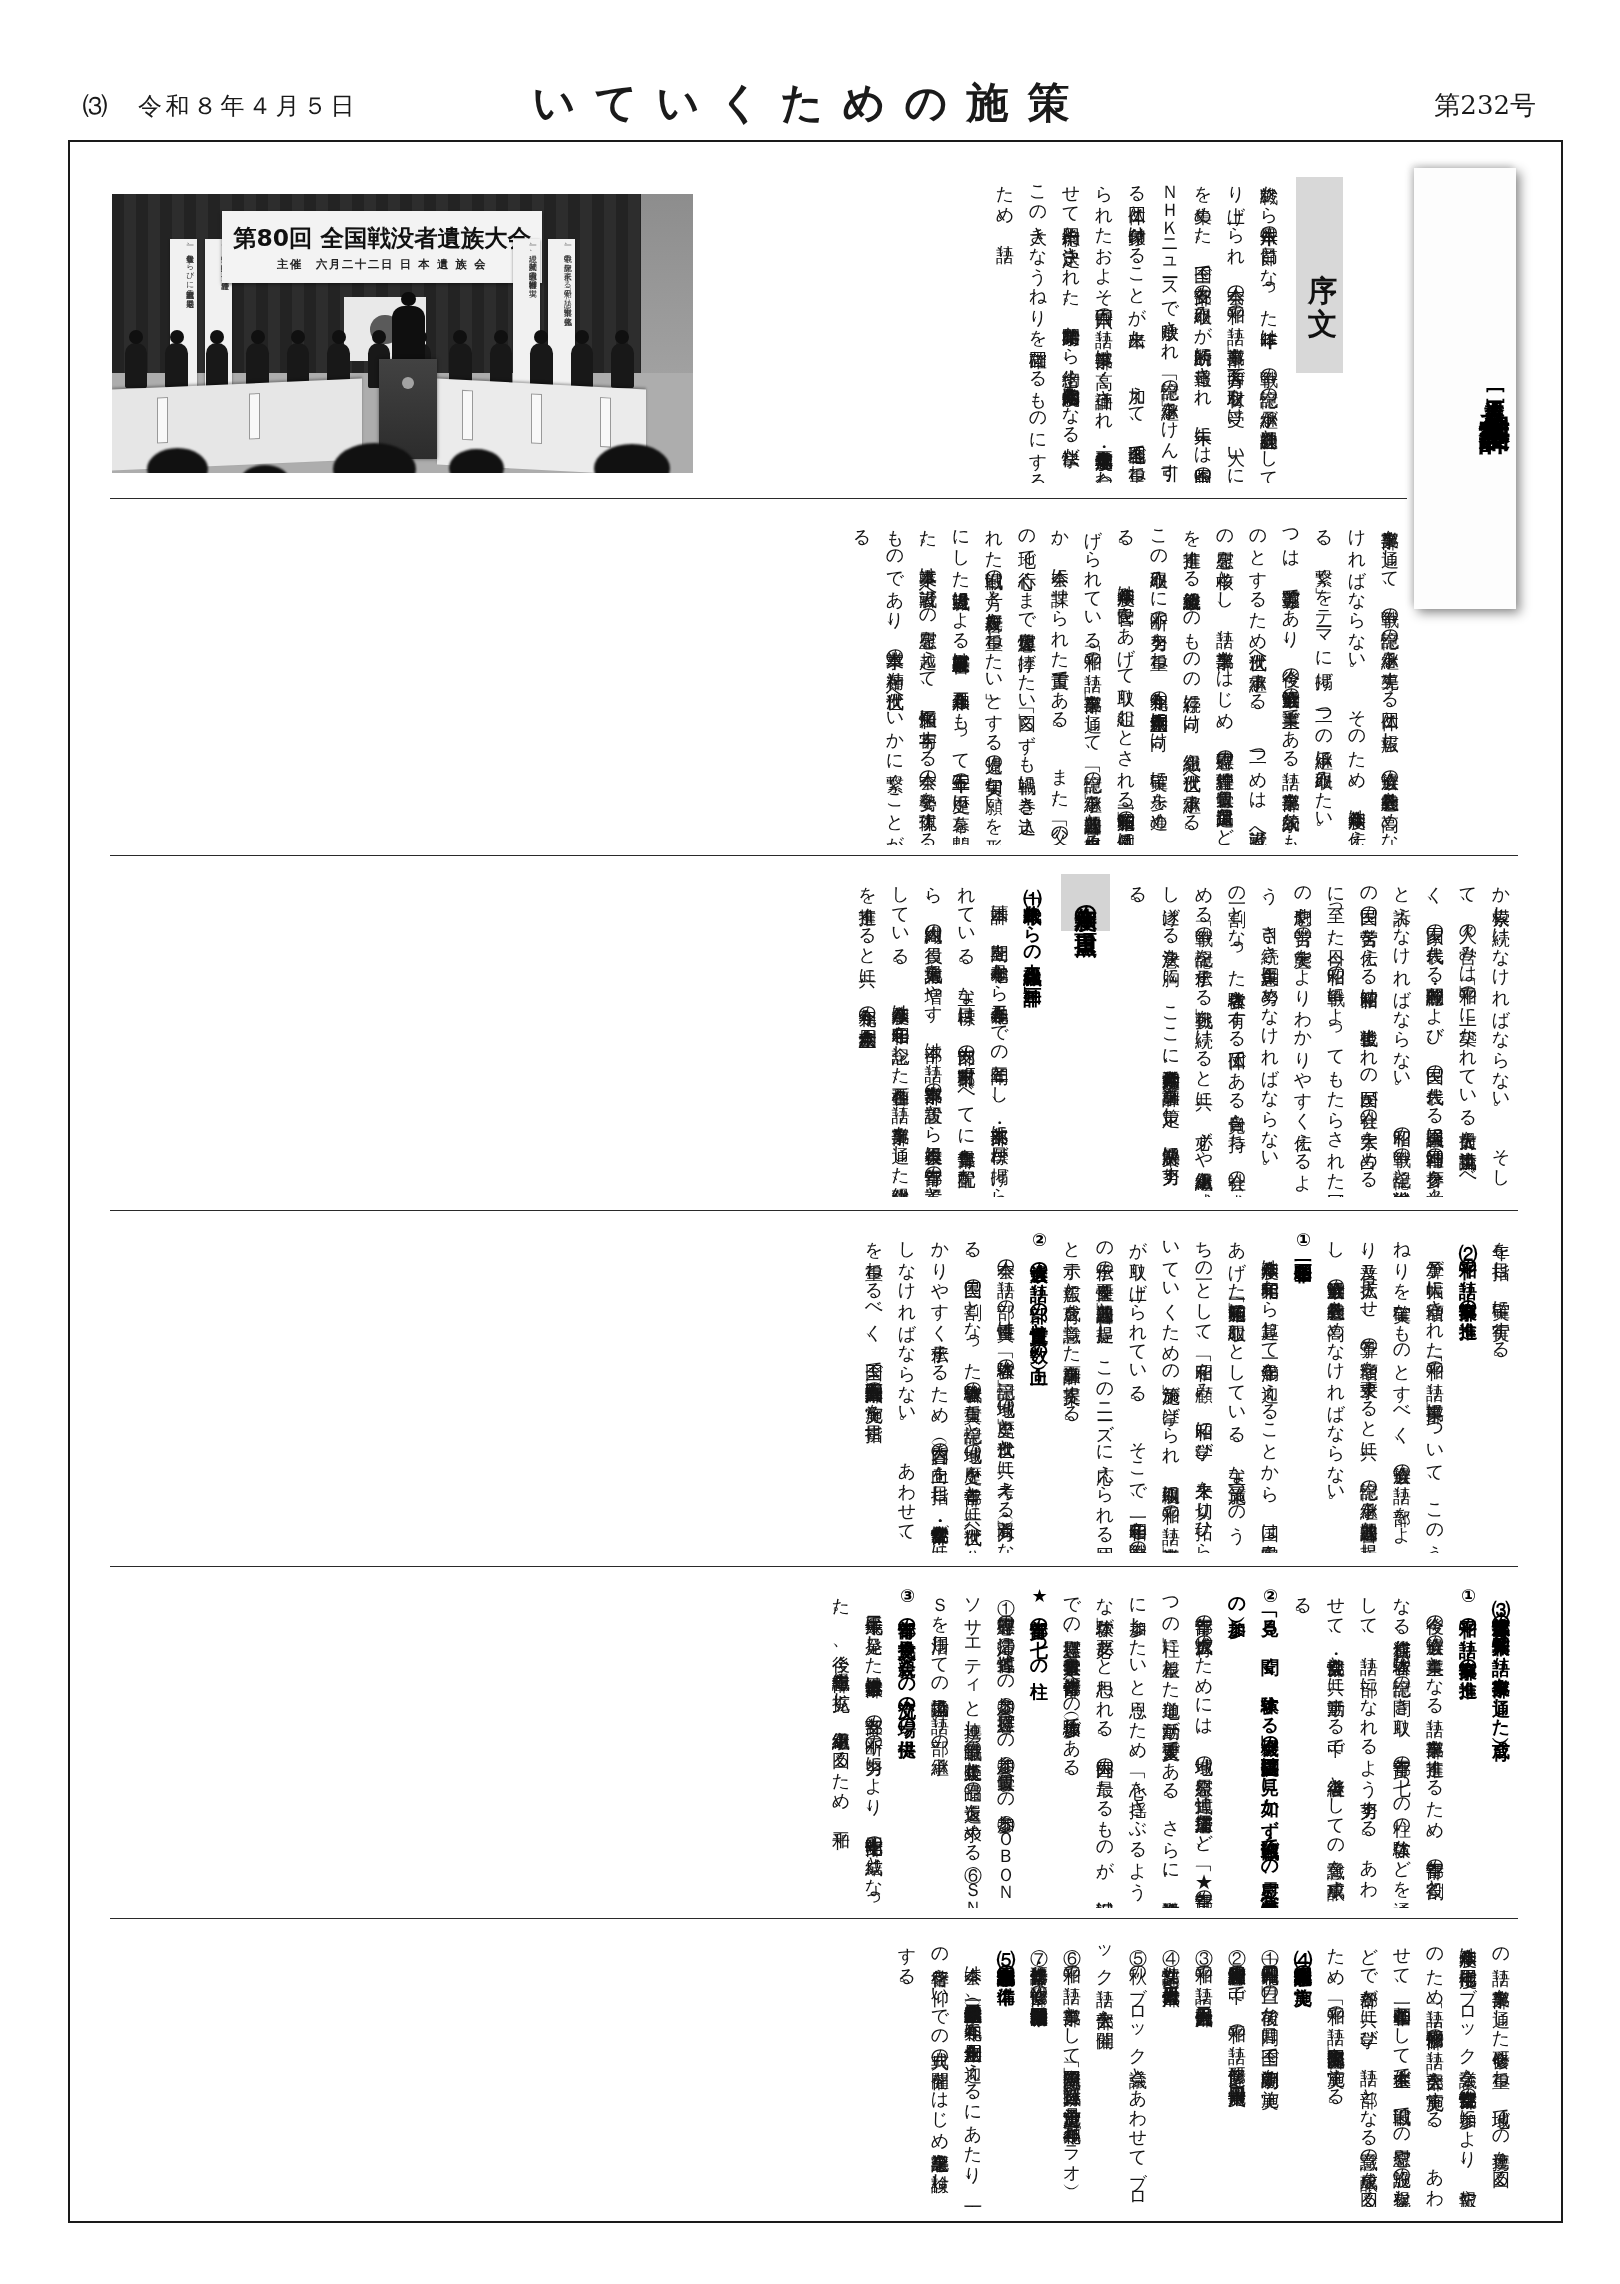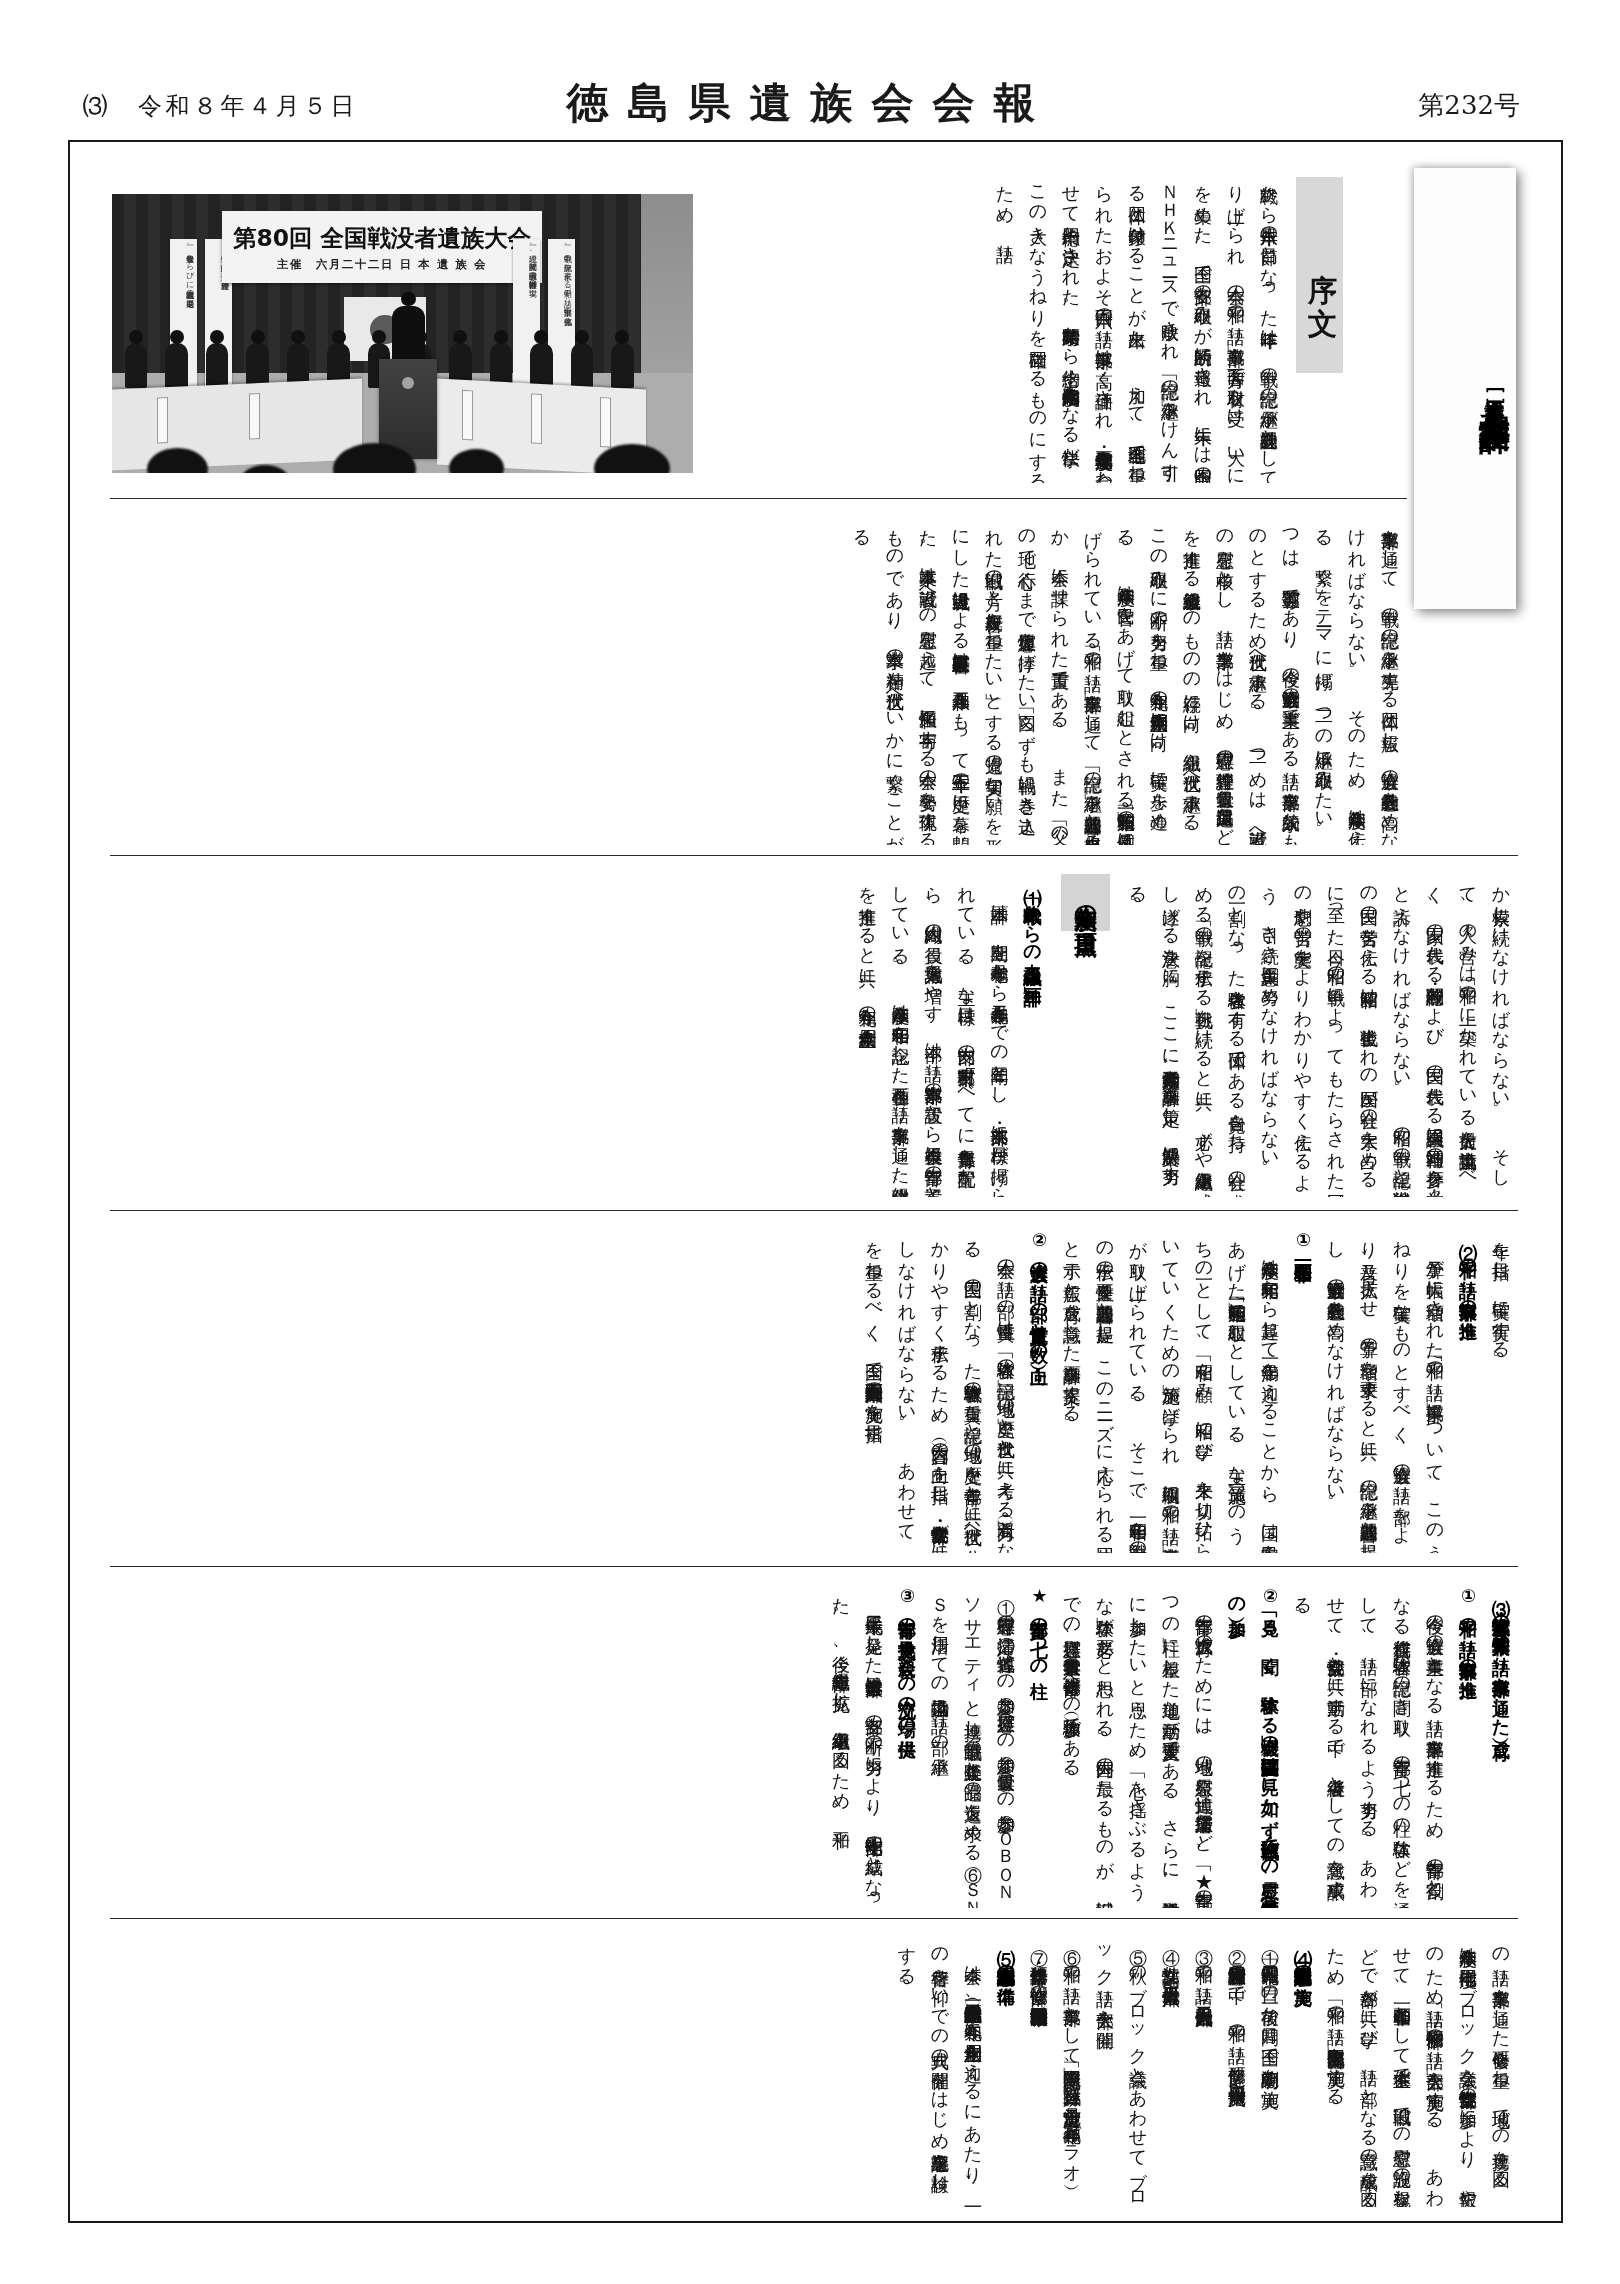--- a/index.html
+++ b/index.html
@@ -5,21 +5,21 @@
   html,body{margin:0;padding:0;}
   body{
     width:1621px;height:2284px;position:relative;background:#ffffff;
     font-family:"DejaVu Serif","Liberation Serif",serif;color:#1a1a1a;
     overflow:hidden;
   }
   
   .hdr-date{position:absolute;left:83px;top:90px;font-size:24px;letter-spacing:3.5px;}
   .hdr-title{position:absolute;left:0;right:0;top:75px;text-align:center;
     font-size:42px;font-weight:700;letter-spacing:19px;}
-  .hdr-issue{position:absolute;right:101px;top:88px;font-size:26px;}
+  .hdr-issue{position:absolute;right:85px;top:88px;font-size:26px;}
   
   .frame{position:absolute;left:68px;top:140px;width:1491px;height:2079px;
     border:2.6px solid #1a1a1a;background:#fff;}
   .rule{position:absolute;height:0;border-top:1.7px solid #2a2a2a;}
   .d1{left:40px;top:356px;width:1297px;}
   .d2{left:40px;top:713px;width:1408px;}
   .d3{left:40px;top:1068px;width:1408px;}
   .d4{left:40px;top:1424px;width:1408px;}
   .d5{left:40px;top:1776px;width:1408px;}
   
@@ -86,21 +86,21 @@
   .au1{left:6%;bottom:-6%;width:61px;height:42px;}
   .au2{left:38%;bottom:-8%;width:83px;height:52px;}
   .au3{left:58%;bottom:-5%;width:55px;height:38px;}
   .au4{left:83%;bottom:-7%;width:76px;height:49px;}
   .au5{left:22%;bottom:-9%;width:50px;height:33px;}
 </style>
 </head>
 <body>
 
 <div class="hdr-date">⑶　令和８年４月５日</div>
-<div class="hdr-title">徳島県遺族会会報</div>
+<div class="hdr-title">いていくための施策</div>
 <div class="hdr-issue">第232号</div>
 
 <div class="frame">
 
   <div class="photo">
     <div class="ph-curtain"></div>
     <div class="ph-wall"></div>
     <div class="ph-floor"></div>
     <div class="ph-vb vb1">一、遺骨収集ならびに戦没者遺留品の早期返還</div>
     <div class="ph-vb vb2">一、国内外の民間建立慰霊碑の適切な維持管理</div>

